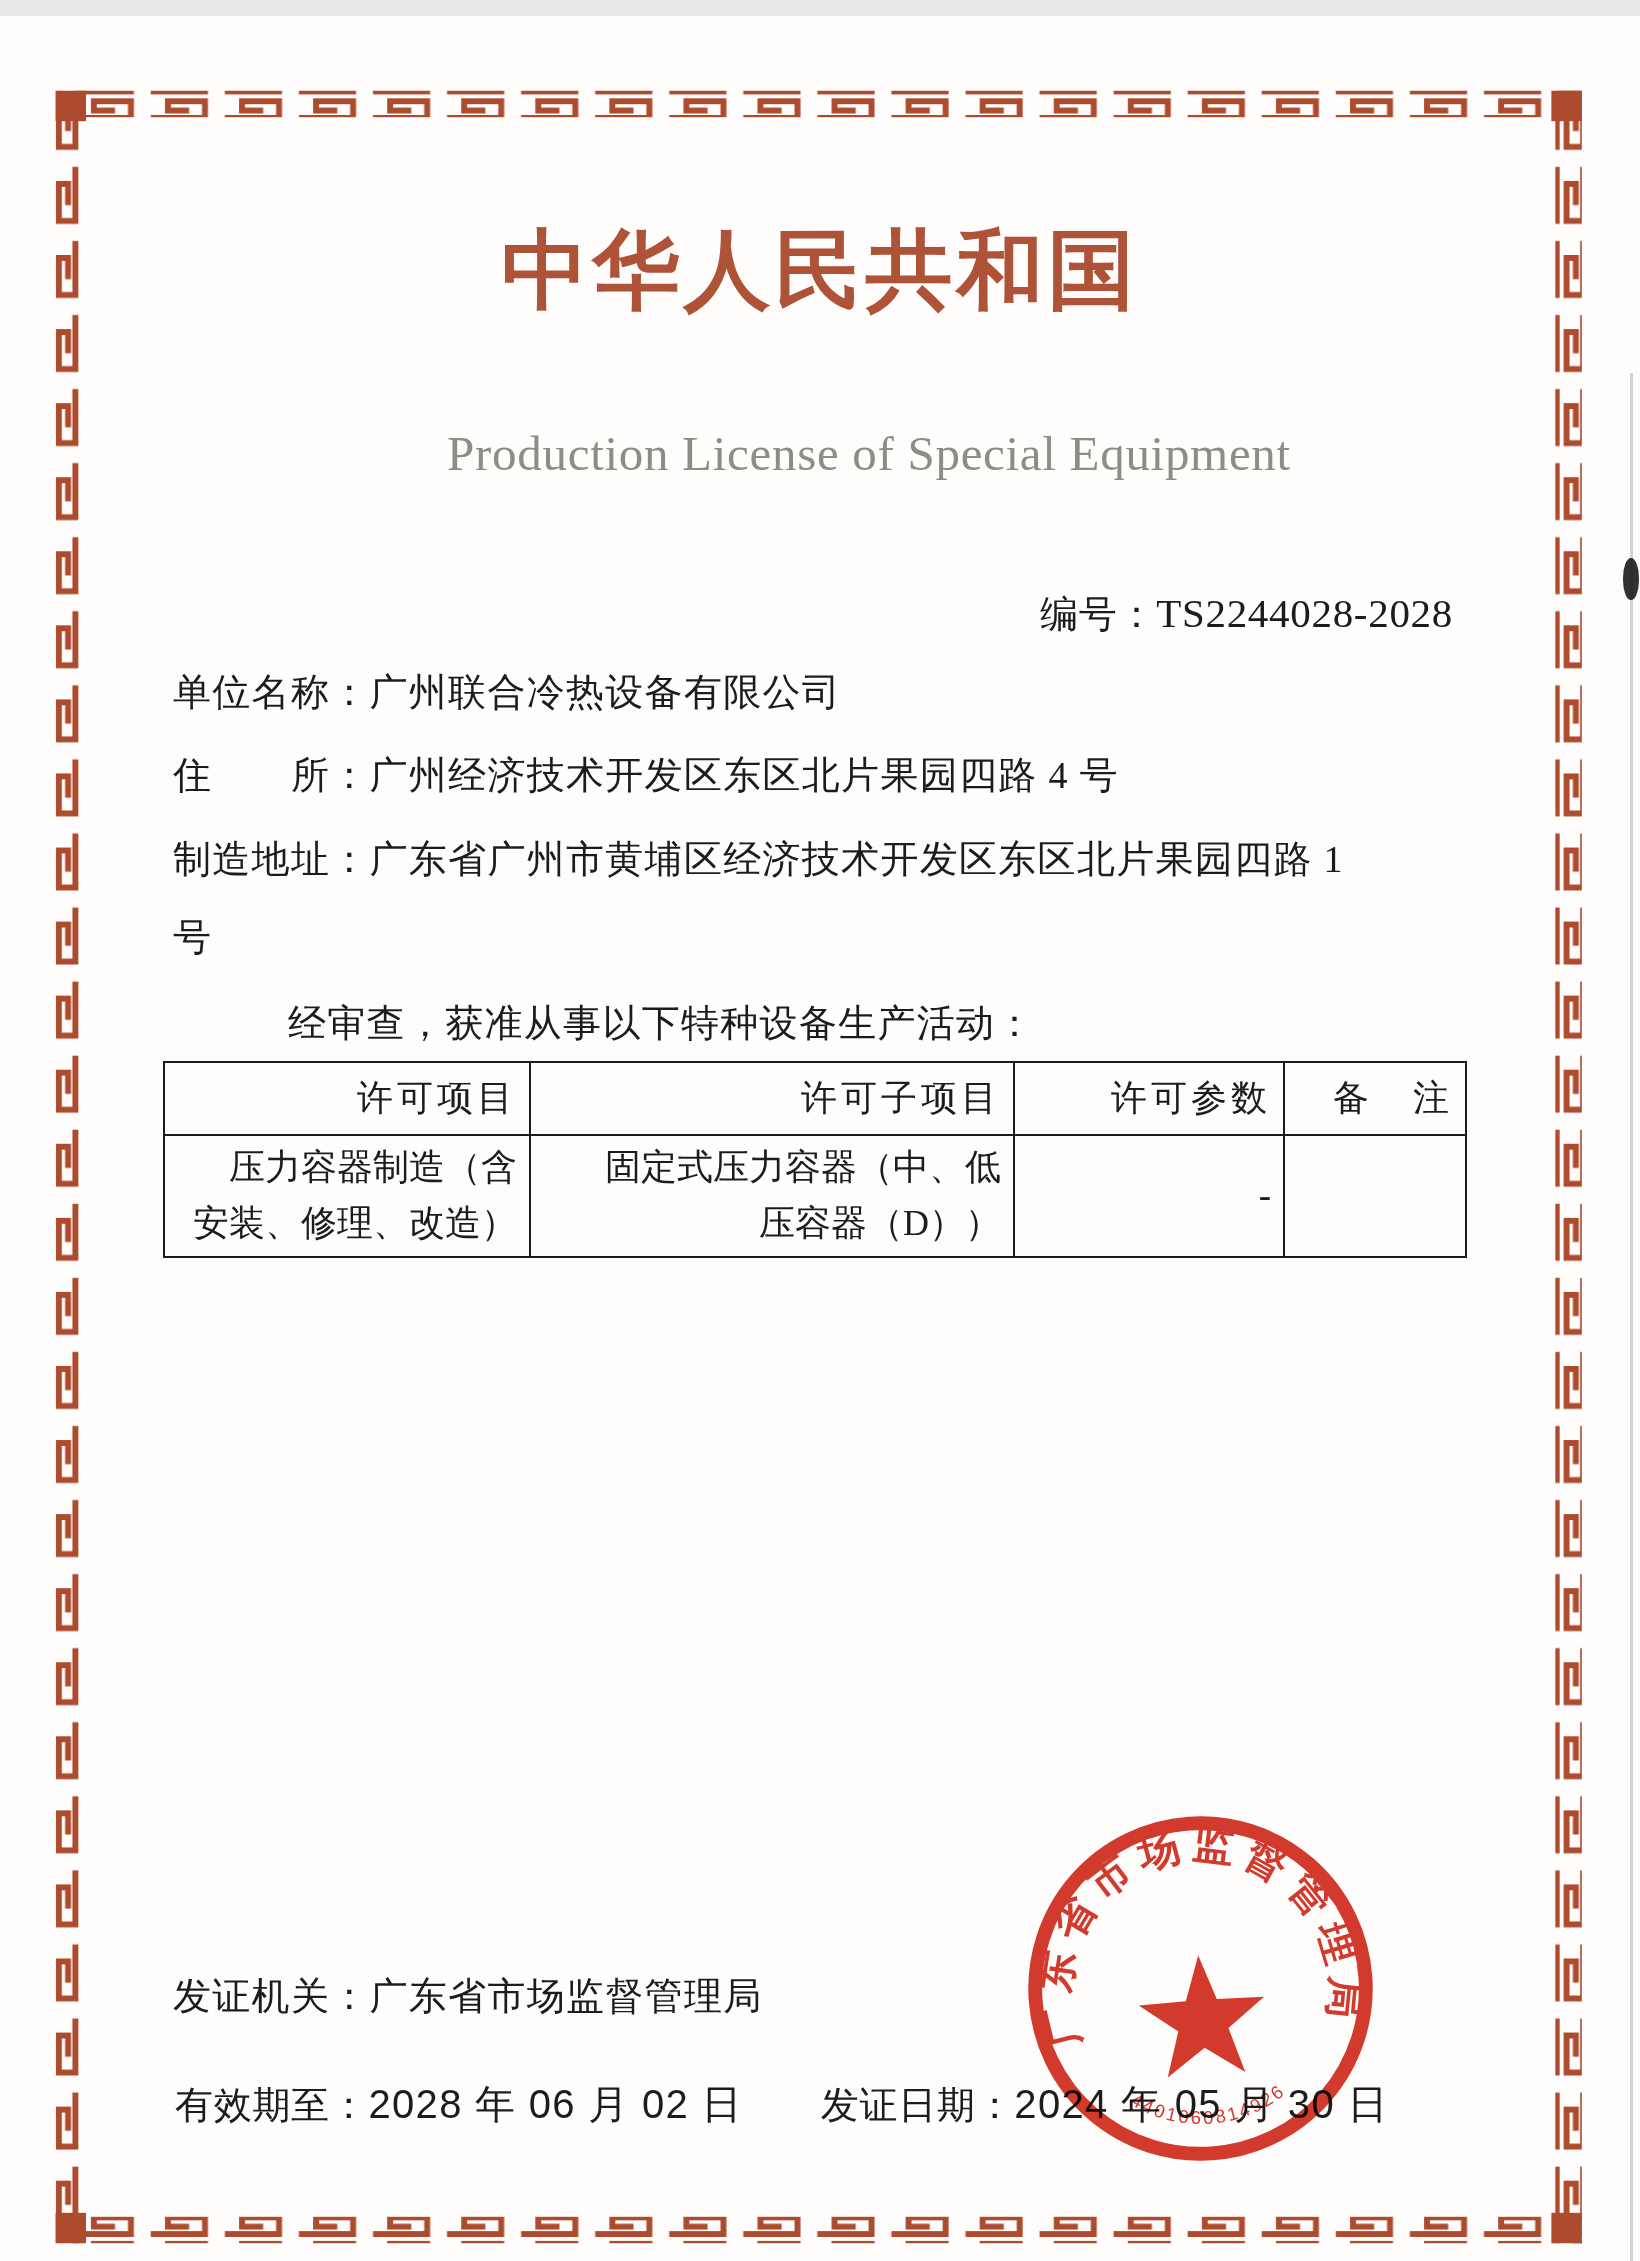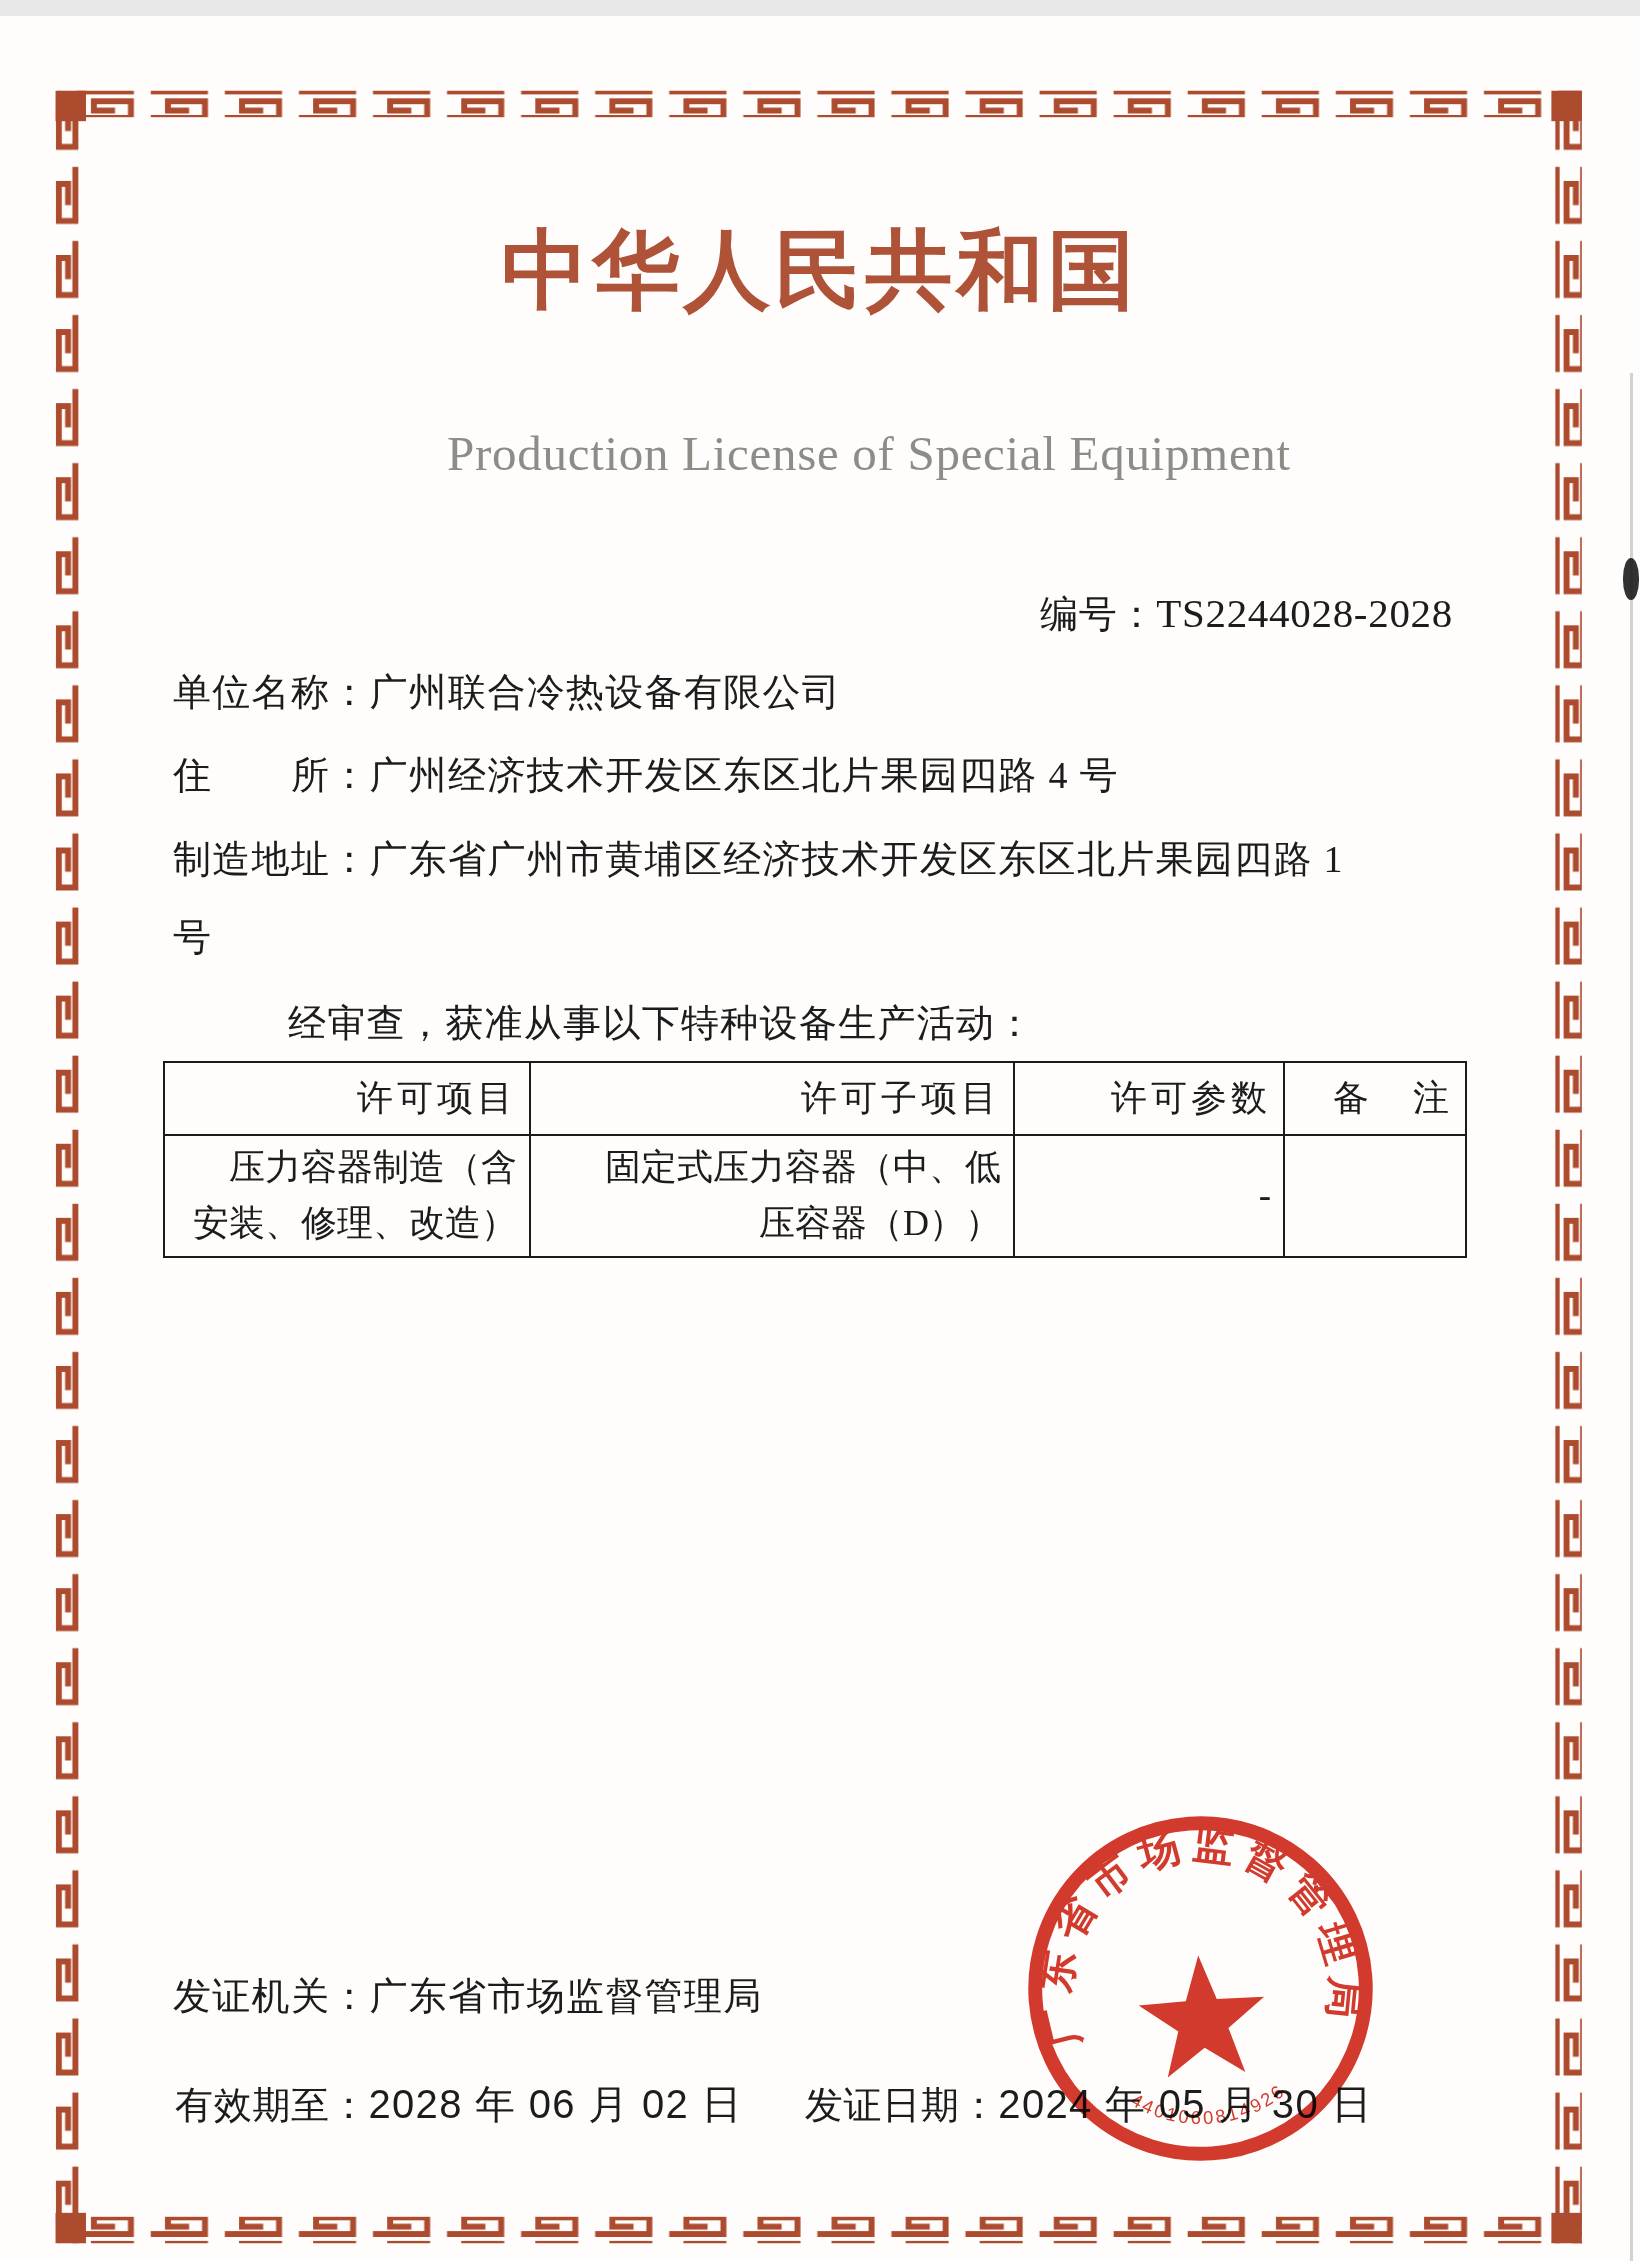--- a/index.html
+++ b/index.html
@@ -68,21 +68,21 @@
     font-weight:400;padding:4px 12px;
     white-space:pre-line;line-height:1.55;
   }
   tr.hdr td{height:63px;letter-spacing:4px;}
   tr.bdy td{height:99px;}
   td.dash{font-weight:700;font-size:37px;}
 
   .issuer{position:absolute;left:173px;top:1955px;font-size:38px;letter-spacing:1.3px;white-space:nowrap;text-align:center;}
   .dates{
     position:absolute;left:175px;top:2061px;
-    display:flex;gap:62px;font-size:38px;white-space:nowrap;letter-spacing:0.7px;
+    display:flex;gap:78px;font-size:38px;white-space:nowrap;letter-spacing:0.7px;
   }
   .date-value{
     font-family:"Liberation Sans","DejaVu Sans",sans-serif;
     font-size:40px;letter-spacing:1.3px;
   }
 
   .seal-svg{
     position:absolute;left:1022px;top:1794px;width:357px;height:357px;
     mix-blend-mode:multiply;opacity:.93;
     transform:rotate(-4deg);

